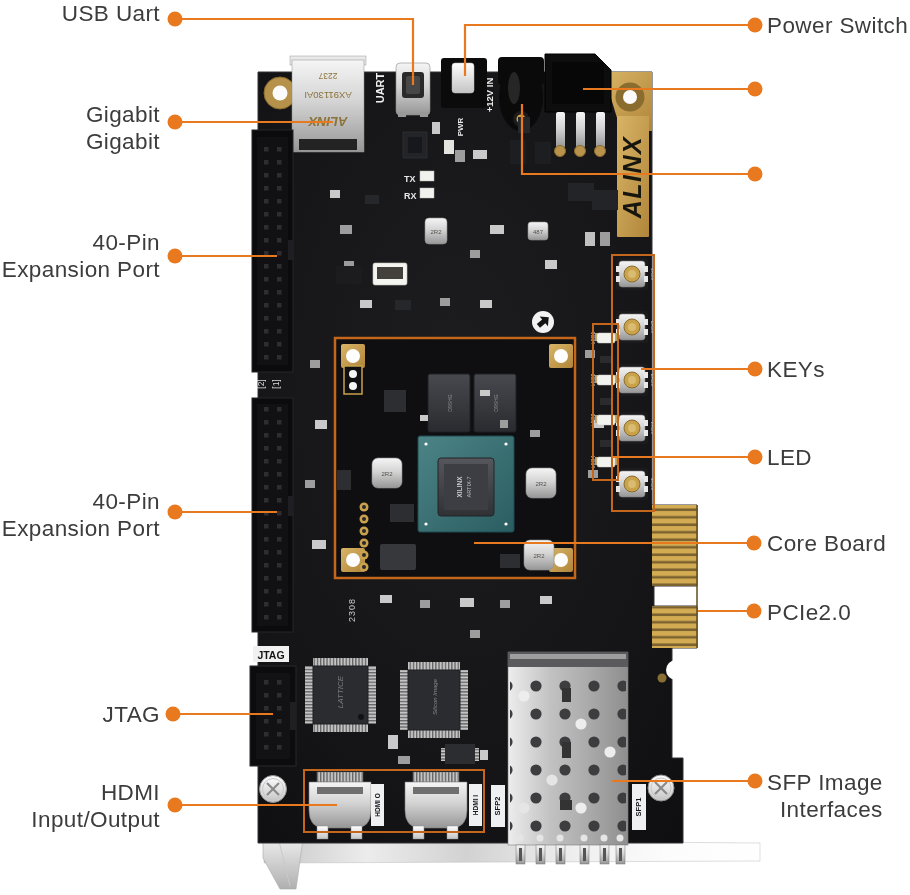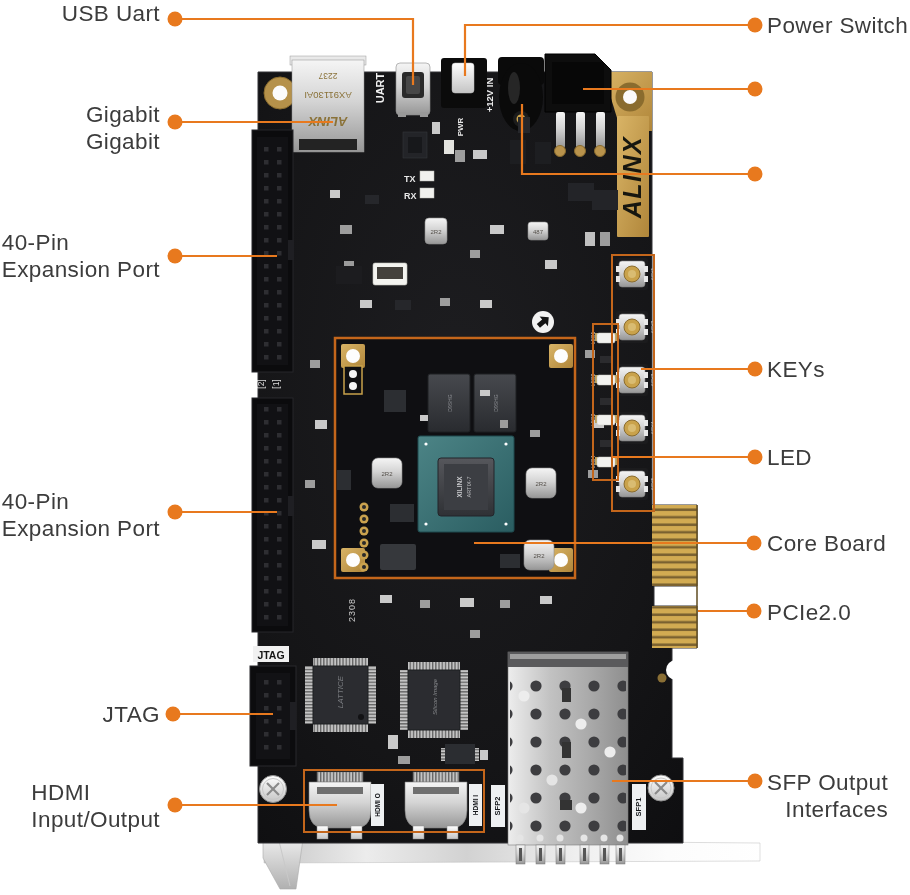--- a/index.html
+++ b/index.html
@@ -1,21 +1,21 @@
 <!DOCTYPE html>
 <html><head>
 <meta charset="utf-8">
 <style>
   html,body{margin:0;padding:0;background:#fff;}
   .stage{position:relative;width:910px;height:895px;background:#ffffff;overflow:hidden;
          font-family:"Liberation Sans",sans-serif;}
   .board-svg{position:absolute;left:0;top:0;}
   .lbl{position:absolute;transform:translateY(-50%);font-size:22.5px;line-height:27px;
        color:#3C3C3C;letter-spacing:.4px;white-space:nowrap;font-weight:400;}
-  .lbl.left{right:750px;}
+  .lbl.left{right:750px;text-align:right;}
   .lbl.right{left:767px;text-align:right;}
 </style>
 </head>
 <body>
 
 <div class="stage">
 
 <svg class="board-svg" width="910" height="895" viewBox="0 0 910 895">
   <defs>
     <linearGradient id="metalV" x1="0" y1="0" x2="0" y2="1">
@@ -600,17 +600,17 @@
 <div class="lbl right" style="top:457px">
   <div>LED</div>
 </div>
 <div class="lbl right" style="top:543px">
   <div>Core Board</div>
 </div>
 <div class="lbl right" style="top:612px">
   <div>PCIe2.0</div>
 </div>
 <div class="lbl right" style="top:796px">
-  <div>SFP Output</div>
+  <div>SFP Image</div>
   <div>Interfaces</div>
 </div>
 
 </div>
 
 </body></html>

